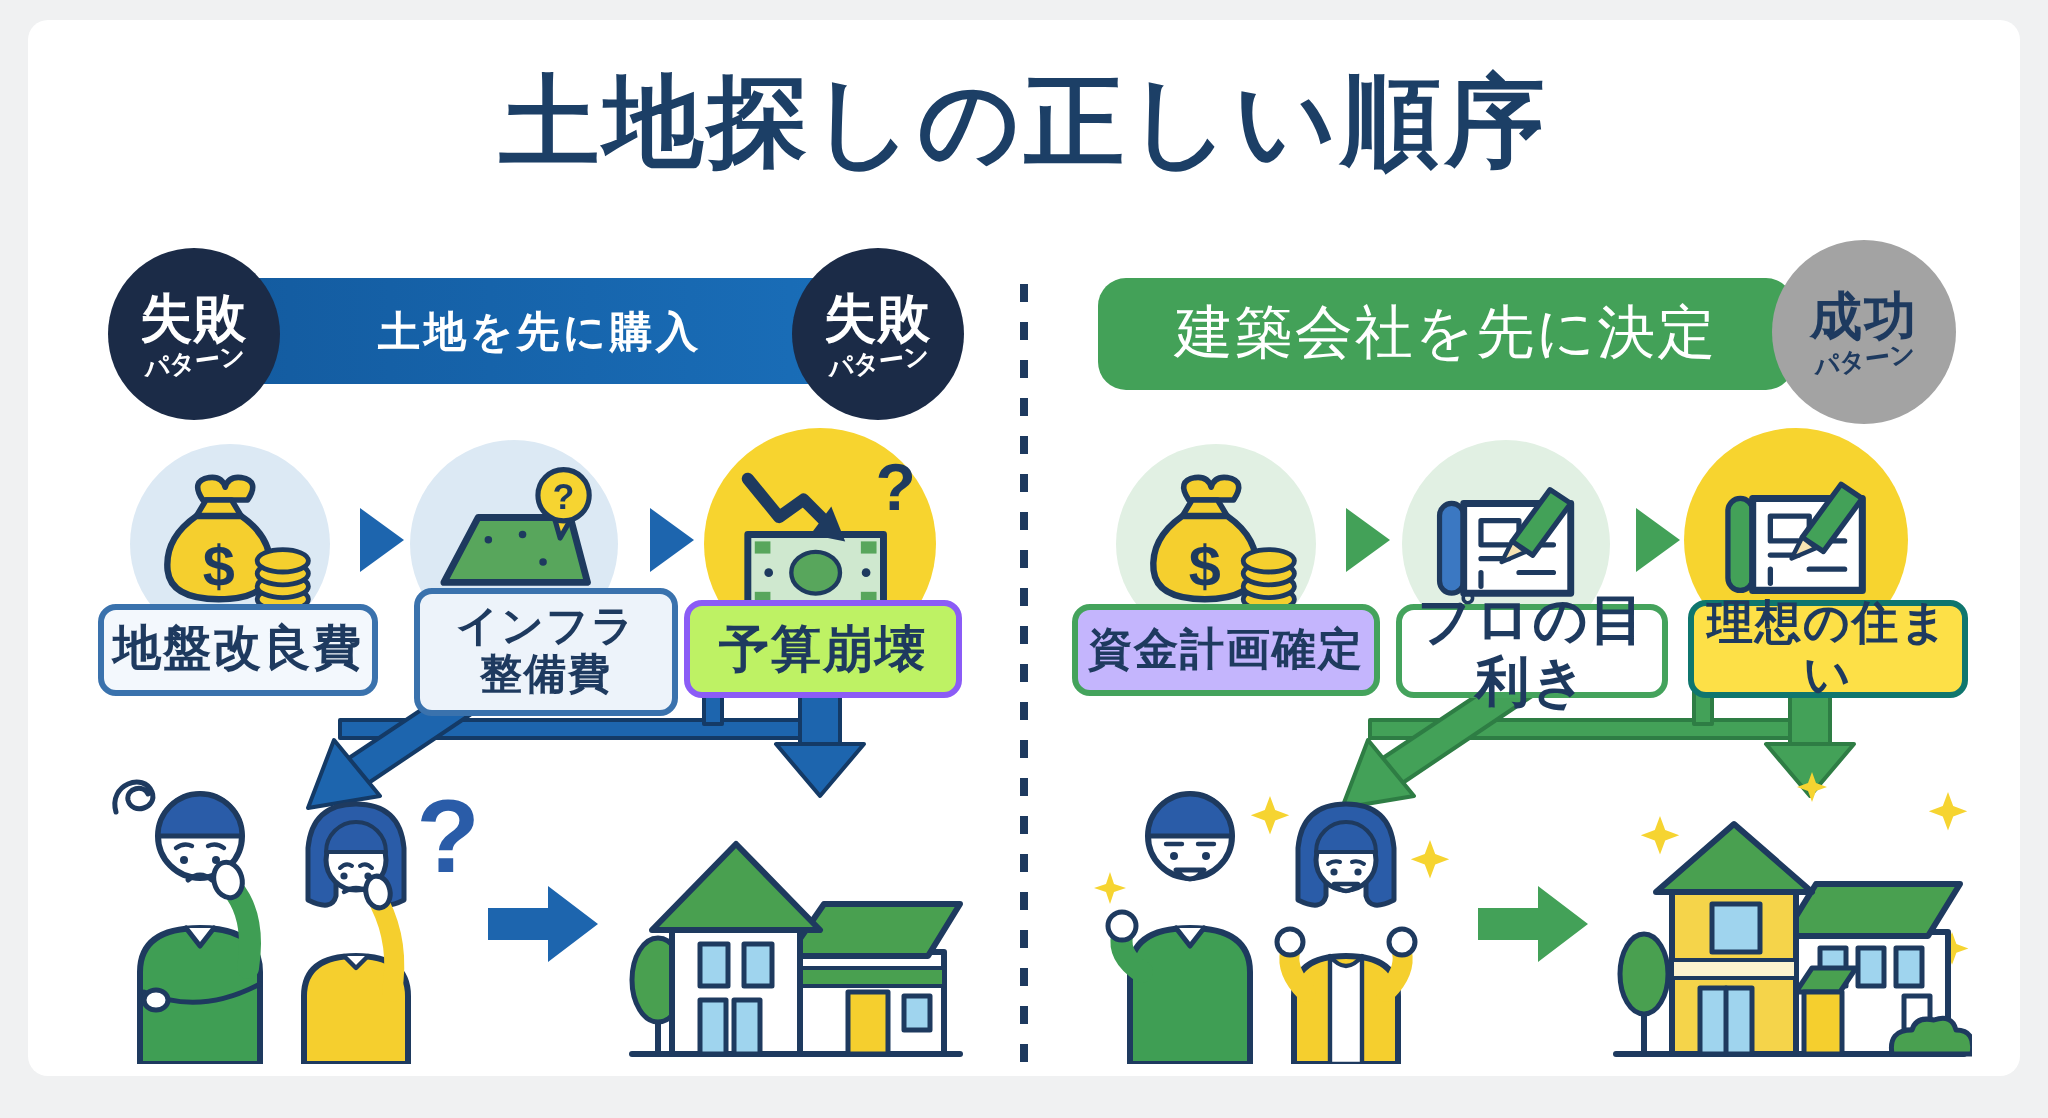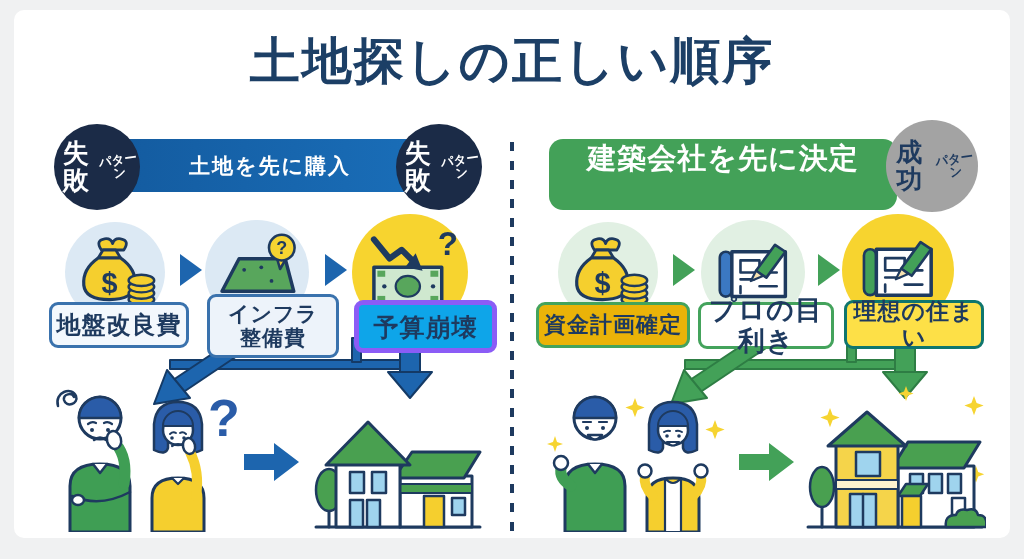--- a/index.html
+++ b/index.html
@@ -7,24 +7,24 @@
          font-family:"Liberation Sans","DejaVu Sans",sans-serif;color:#1e3a5f;}
   .card{position:absolute;left:14px;top:10px;width:996px;height:528px;background:#ffffff;border-radius:10px;}
   .title{position:absolute;left:0;right:0;top:28px;margin:0;text-align:center;
          font-size:50px;font-weight:900;color:#1c3f66;letter-spacing:2px;}
   .divider{position:absolute;left:510px;top:142px;width:4px;height:390px;
            background:repeating-linear-gradient(180deg,#1e3a5f 0 9px,transparent 9px 19px);}
   .banner-bar{position:absolute;left:95px;top:139px;width:350px;height:53px;
               background:linear-gradient(90deg,#135a9e,#1a6fba);
               display:flex;align-items:center;justify-content:center;
               color:#ffffff;font-size:21px;font-weight:800;letter-spacing:2px;z-index:2;}
-  .banner-green{position:absolute;left:549px;top:139px;width:348px;height:71px;background:#43a158;
-                border-radius:14px;display:flex;justify-content:center;
-                color:#ffffff;font-size:29px;font-weight:700;letter-spacing:1px;z-index:2;}
-  .badge{position:absolute;border-radius:50%;display:flex;flex-direction:row;align-items:center;
+  .banner-green{position:absolute;left:549px;top:139px;width:348px;height:56px;background:#43a158;
+                border-radius:14px;display:flex;align-items:center;justify-content:center;
+                color:#ffffff;font-size:29px;font-weight:400;letter-spacing:1px;z-index:2;}
+  .badge{position:absolute;border-radius:50%;display:flex;flex-direction:column;align-items:center;
          justify-content:center;line-height:1.05;z-index:3;text-align:center;}
   .badge.navy{background:#1b2b47;color:#ffffff;width:86px;height:86px;}
   .badge.yellow{background:#a3a3a3;color:#1e3a5f;width:92px;height:92px;}
   .badge .l1{font-size:26px;font-weight:900;letter-spacing:1px;}
   .badge .l2{font-size:12.5px;font-weight:700;transform:rotate(-8deg);margin-top:1px;}
   .step-circle{position:absolute;border-radius:50%;z-index:2;display:flex;align-items:center;justify-content:center;}
   .bg-lblue{background:#dce9f4;}
   .bg-lgreen{background:#e1f0e3;}
   .bg-yellow{background:#f7d42f;}
   .tri{position:absolute;width:22px;height:32px;clip-path:polygon(0 0,100% 50%,0 100%);z-index:2;}
@@ -106,21 +106,21 @@
         <polyline points="16,10 34,32 48,22 62,36" fill="none" stroke-width="7"></polyline>
         <polygon points="72,46 52,42 64,26" fill="#1e3a5f" stroke="none"></polygon>
       </g>
       <text x="101" y="28" text-anchor="middle" font-size="38" font-weight="900" fill="#1e3a5f">?</text>
     </svg>
   </div>
 
   <div class="lbl" style="left:49px;top:302px;width:134px;height:40px;font-size:24px;background:#f3f8fd;border:3px solid #3a72ad;">地盤改良費</div>
   <div class="lbl" style="left:207px;top:294px;width:126px;height:58px;font-size:21px;background:#edf3fa;border:3px solid #3a72ad;">インフラ
 整備費</div>
-  <div class="lbl" style="left:354px;top:300px;width:133px;height:43px;font-size:25px;background:#0ea5e9;border:5px solid #8b5cf6;">予算崩壊</div>
+  <div class="lbl" style="left:342px;top:300px;width:133px;height:43px;font-size:25px;background:#bef264;border:3px solid #8b5cf6;">予算崩壊</div>
 
   <svg class="connector" style="left:40px;top:336px;" width="460" height="84" viewBox="0 0 460 84">
     <g fill="#1d65ae" stroke="#143a66" stroke-width="2" stroke-linejoin="round">
       <rect x="130" y="24" width="250" height="9"></rect>
       <rect x="312" y="2" width="9" height="24"></rect>
       <polygon points="199,0 209,12 142,57 133,44"></polygon>
       <polygon points="114,68 127,34 150,62"></polygon>
       <rect x="360" y="2" width="20" height="36"></rect>
       <polygon points="348,36 392,36 370,62"></polygon>
     </g>
@@ -227,21 +227,21 @@
       <g stroke="#1e3a5f" stroke-linejoin="round" stroke-linecap="round">
         <rect x="14" y="24" width="14" height="52" rx="7" fill="#43a158" stroke-width="3"></rect>
         <rect x="28" y="24" width="62" height="52" fill="#ffffff" stroke-width="4"></rect>
         <path d="M38 34 h22 v14 h-22 z M60 48 h20 M70 34 v14 M38 56 h16 M60 64 h20 M38 64 v8" fill="none" stroke-width="3"></path>
         <polygon points="56,46 78,16 90,24 68,54" fill="#43a158" stroke-width="3"></polygon>
         <polygon points="56,46 50,58 64,52" fill="#f7e3b2" stroke-width="2.5"></polygon>
       </g>
     </svg>
   </div>
 
-  <div class="lbl" style="left:536px;top:302px;width:148px;height:40px;font-size:22px;background:#eab308;border:3px solid #44a35c;">資金計画確定</div>
+  <div class="lbl" style="left:536px;top:302px;width:148px;height:40px;font-size:22px;background:#c4b5fd;border:3px solid #44a35c;">資金計画確定</div>
   <div class="lbl" style="left:698px;top:302px;width:130px;height:41px;font-size:27px;background:#ffffff;border:3px solid #44a35c;">プロの目利き</div>
   <div class="lbl" style="left:844px;top:300px;width:134px;height:43px;font-size:23px;background:#fde047;border:3px solid #0f766e;">理想の住まい</div>
 
   <svg class="connector" style="left:535px;top:336px;" width="460" height="84" viewBox="0 0 460 84">
     <g fill="#43a158" stroke="#2e7d44" stroke-width="2" stroke-linejoin="round">
       <rect x="150" y="24" width="230" height="9"></rect>
       <rect x="312" y="2" width="9" height="24"></rect>
       <polygon points="221,0 231,12 164,57 155,44"></polygon>
       <polygon points="136,68 149,34 172,62"></polygon>
       <rect x="360" y="2" width="20" height="36"></rect>

